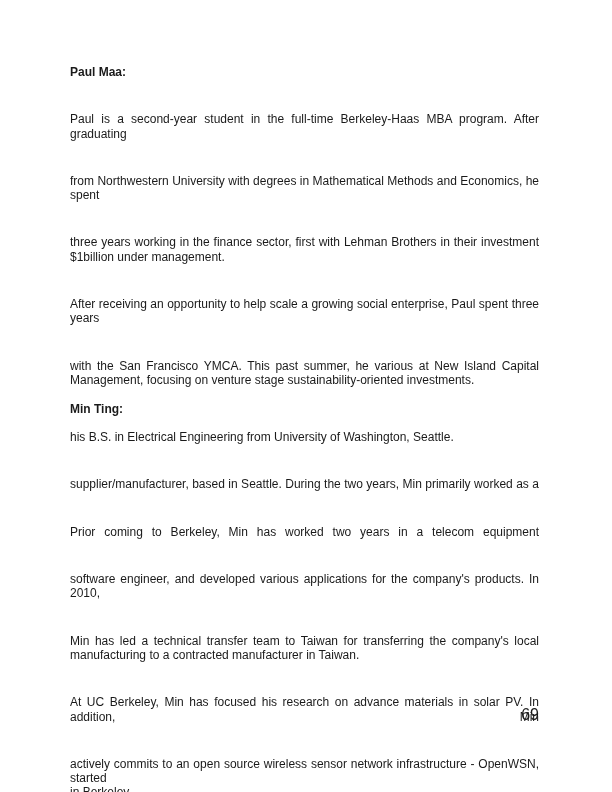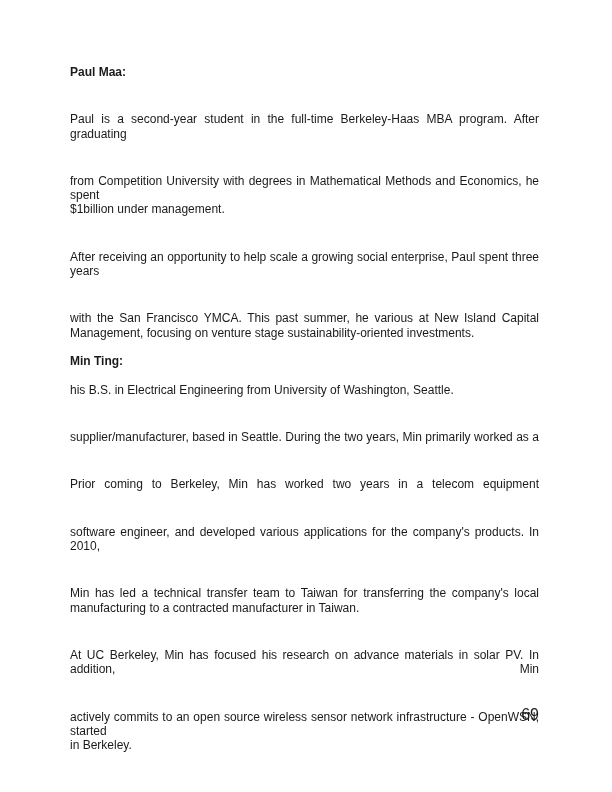--- a/index.html
+++ b/index.html
@@ -51,21 +51,22 @@
 </head>
 <body>
 
 <div class="page">
   <div class="content">
       <div class="block-heading">
         <div class="line">Paul Maa:</div>
       </div>
       <div class="block-paragraph">
         <div class="line stretch">Paul is a second-year student in the full-time Berkeley-Haas MBA program. After graduating</div>
-        <div class="line stretch">from Competition University with degrees in Mathematical Methods and Economics, he spent</div>
+        <div class="line stretch">from Northwestern University with degrees in Mathematical Methods and Economics, he spent</div>
+        <div class="line stretch">three years working in the finance sector, first with Lehman Brothers in their investment</div>
         <div class="line">$1billion under management.</div>
       </div>
       <div class="block-paragraph">
         <div class="line stretch">After receiving an opportunity to help scale a growing social enterprise, Paul spent three years</div>
         <div class="line stretch">with the San Francisco YMCA. This past summer, he various at New Island Capital</div>
         <div class="line">Management, focusing on venture stage sustainability-oriented investments.</div>
       </div>
       <div class="block-heading">
         <div class="line">Min Ting:</div>
       </div>

